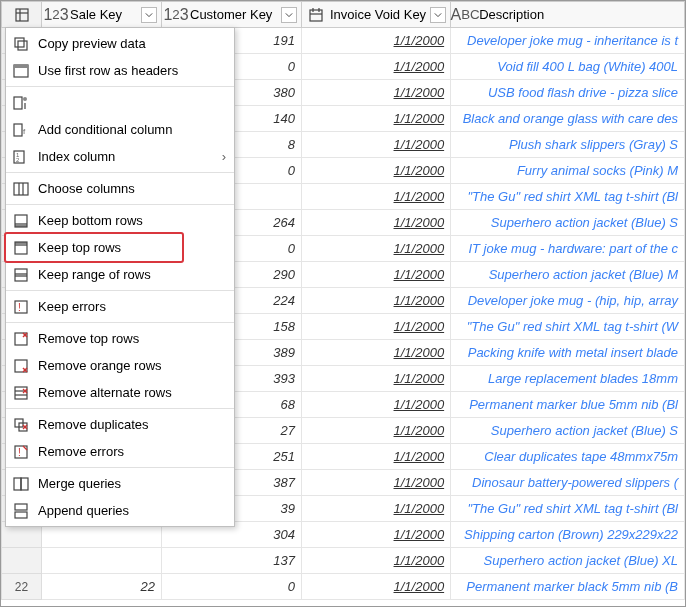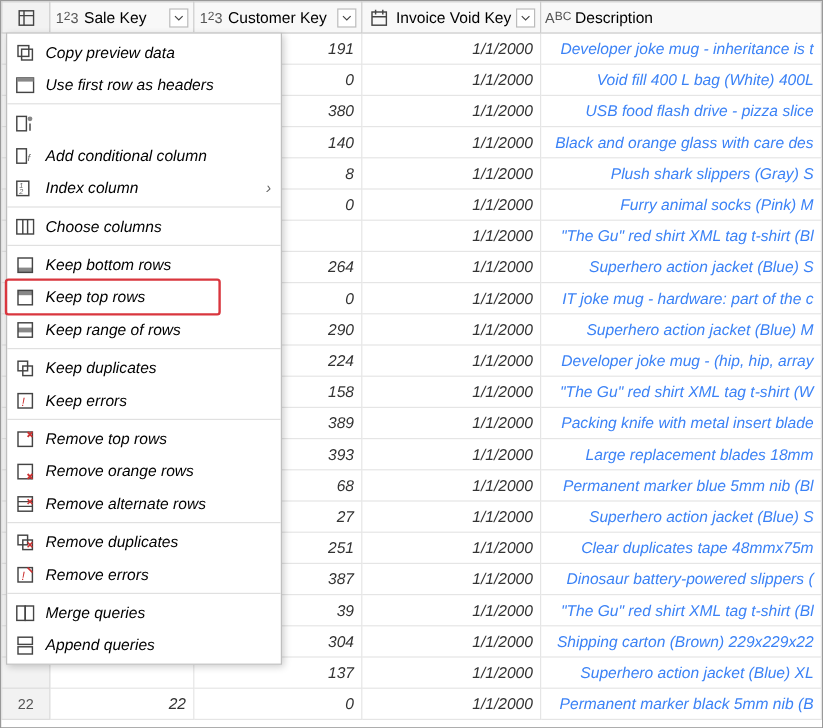--- a/index.html
+++ b/index.html
@@ -38,21 +38,21 @@
     white-space: nowrap;
   }
   .col-header .hdr-wrap {
     display: flex;
     align-items: center;
     gap: 4px;
   }
   .type-icon {
     width: 20px; height: 16px;
     display: inline-flex; align-items:center; justify-content:center;
-    font-size: 12px;
+    font-size: 16px;
     color: #555;
   }
   .dd-icon {
     width: 16px; height:16px;
     border: 1px solid #bbb;
     background:#fff;
     display:inline-flex; align-items:center; justify-content:center;
     margin-left:auto;
   }
   .dd-icon svg { width:8px; height:8px; }
@@ -66,21 +66,21 @@
     height: 26px;
   }
   .cell {
     border: 1px solid #e5e5e5;
     padding: 2px 6px;
     height: 26px;
     white-space: nowrap;
     overflow: hidden;
   }
   .cell.num { text-align: right; font-style: italic; color:#333; }
-  .cell.date { text-align: right; font-style: italic; color:#333; }
+  .cell.date { text-align: right; font-style: italic; color:#333;text-decoration:underline; }
   .cell.text { text-align: right; color:#3b82f6;font-style:italic; }
   .col-sale { width: 120px; }
   .col-cust { width: 140px; }
   .col-date { width: 140px; }
   .col-desc { }
   .context-menu {
     position: absolute;
     top: 26px;
     left: 4px;
     width: 230px;
@@ -91,21 +91,20 @@
     z-index: 10;
   }
   .menu-item {
     display: flex;
     align-items: center;
     height: 27px;
     padding: 0 8px 0 6px;
     gap: 8px;
     cursor: default;
     position: relative;
-    font-style: italic;
   }
   .menu-icon {
     width: 18px; height:18px;
     display:inline-flex; align-items:center; justify-content:center;
     flex-shrink:0;
   }
   .menu-sep {
     height:1px; background:#e0e0e0; margin: 2px 0;
   }
   .submenu-arrow {
@@ -425,29 +424,20 @@
           <rect x="2" y="6" width="12" height="4" fill="#888"></rect>
           <rect x="2" y="2" width="12" height="12" class="icon-svg"></rect>
         </svg>
       </span>
     <span>Keep range of rows</span>
   </div>
   <div class="menu-sep"></div>
   <div class="menu-item">
     <span class="menu-icon">
         <svg width="16" height="16" viewBox="0 0 16 16">
-          <rect x="2" y="2" width="8" height="8" class="icon-svg"></rect>
-          <rect x="6" y="6" width="8" height="8" class="icon-svg"></rect>
-        </svg>
-      </span>
-    <span>Keep duplicates</span>
-  </div>
-  <div class="menu-item">
-    <span class="menu-icon">
-        <svg width="16" height="16" viewBox="0 0 16 16">
           <rect x="2" y="2" width="12" height="12" class="icon-svg"></rect>
           <text x="5" y="12" font-size="10" fill="#c33">!</text>
         </svg>
       </span>
     <span>Keep errors</span>
   </div>
   <div class="menu-sep"></div>
   <div class="menu-item">
     <span class="menu-icon">
         <svg width="16" height="16" viewBox="0 0 16 16">

